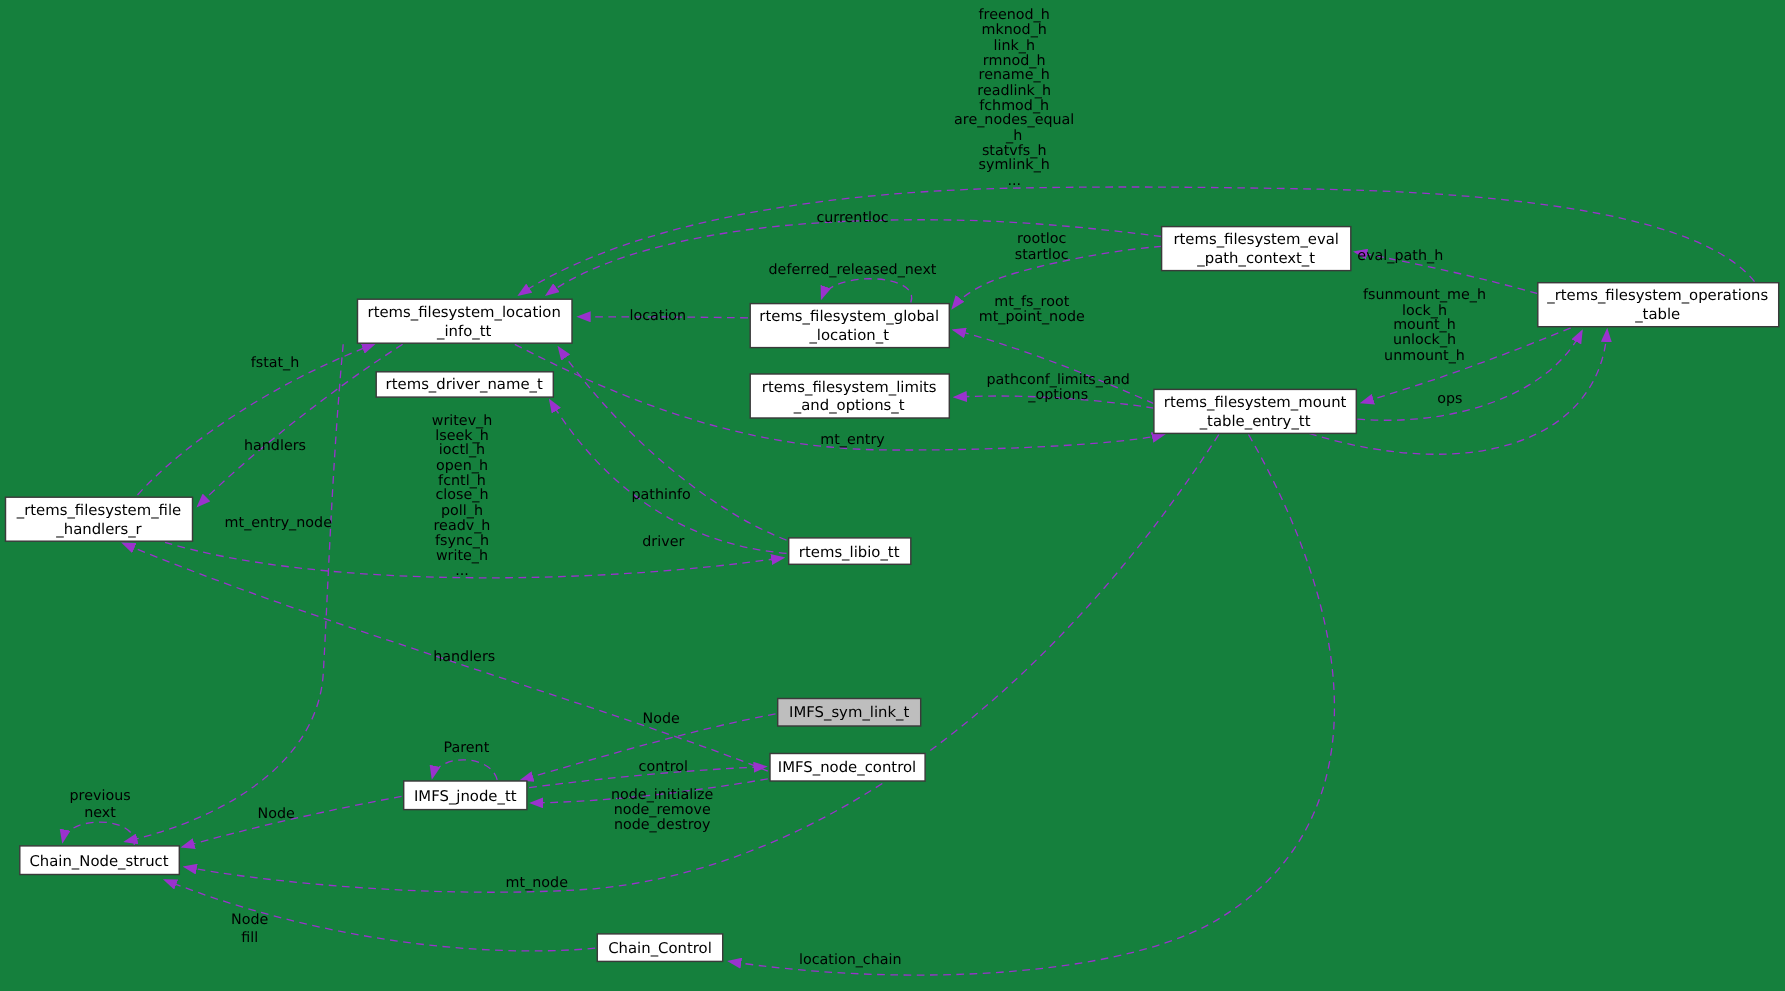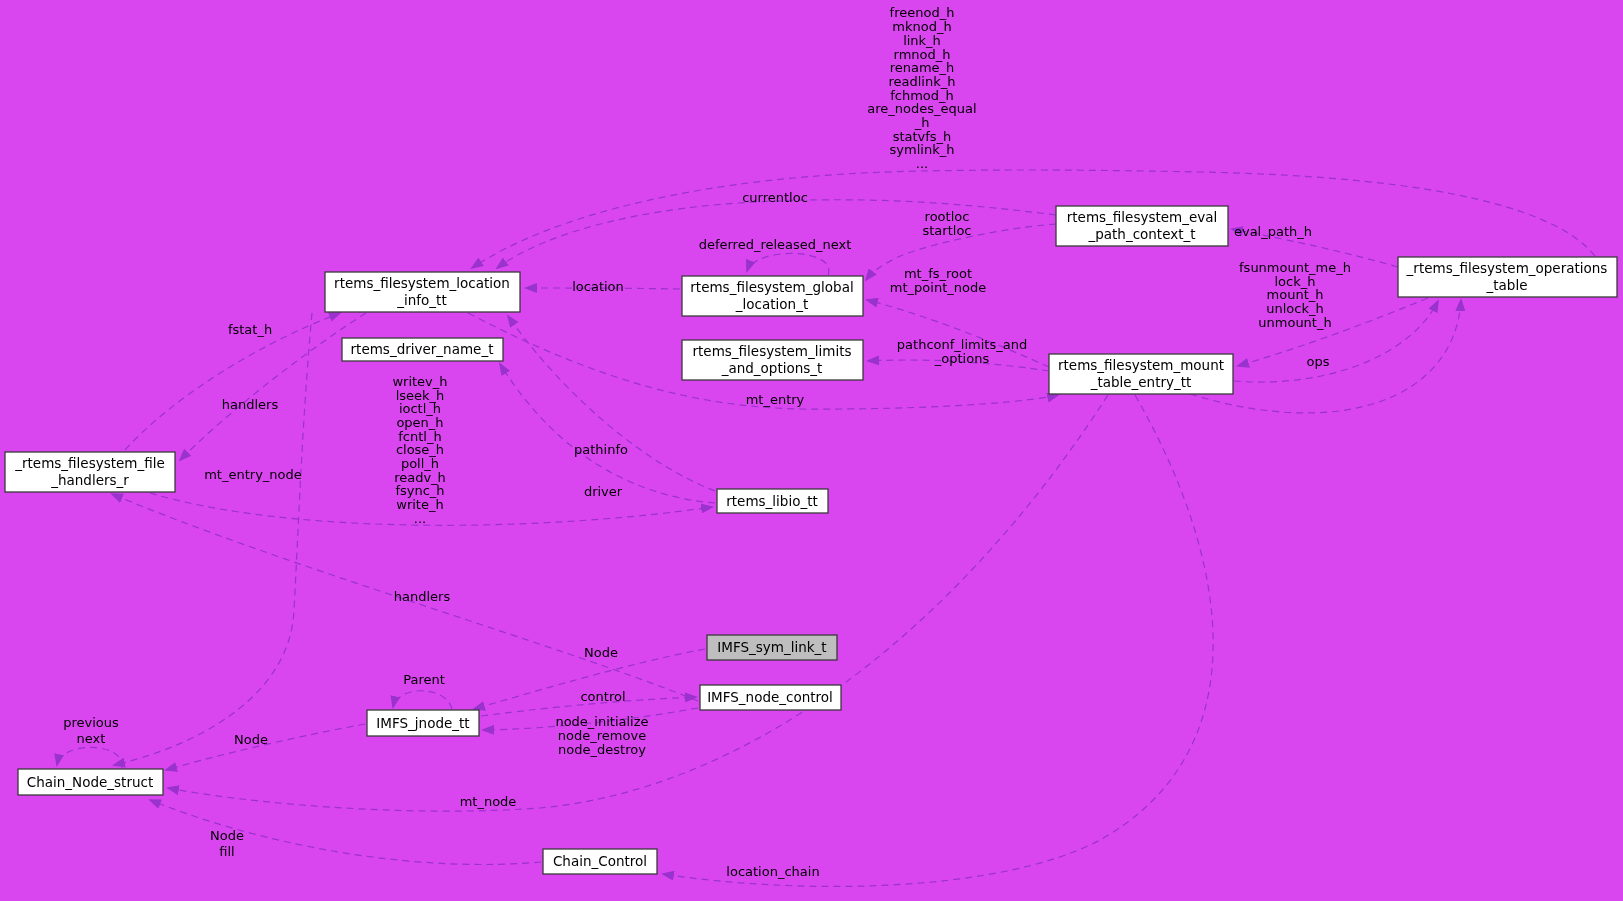--- a/index.html
+++ b/index.html
@@ -1,16 +1,16 @@
 <!DOCTYPE html>
 <html><head>
 <meta charset="utf-8">
 <style>
   html,body{margin:0;padding:0;background:#ffffff;}
-  .stage{position:relative;width:1623px;height:901px;background:#d946ef;overflow:hidden;}
+  .stage{position:relative;width:1623px;height:901px;background:#15803d;overflow:hidden;}
   svg text{font-family:"DejaVu Sans","Liberation Sans",sans-serif;fill:#000000;font-size:13px;}
   svg text.node-label{font-size:13.5px;}
   .edge{fill:none;stroke:#9A32CD;stroke-width:1.2;stroke-dasharray:7,5;}
   .nodebox{fill:#ffffff;stroke:#3a3a3a;stroke-width:1.3;}
   .nodebox.main{fill:#BEBEBE;}
 </style>
 </head>
 <body>
 
 <div class="stage">

